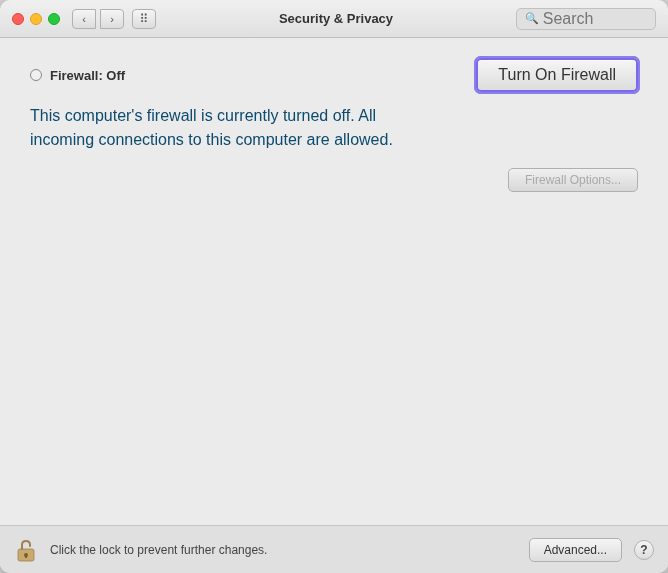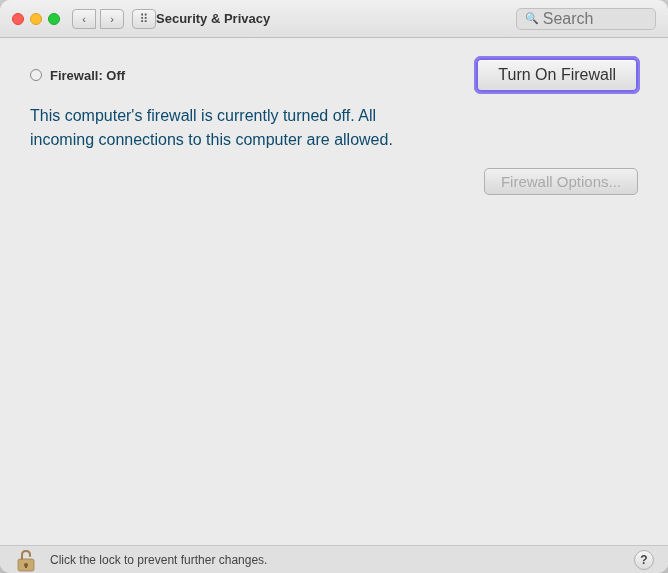--- a/index.html
+++ b/index.html
@@ -91,21 +91,21 @@
       align-items: center;
       justify-content: center;
       cursor: pointer;
       margin-left: 8px;
       color: #555;
       font-size: 12px;
     }
 
     .titlebar-title {
       flex: 1;
-      text-align: left;
+      text-align: center;
       font-size: 13px;
       font-weight: 600;
       color: #333;
     }
 
     .search-bar {
       display: flex;
       align-items: center;
       background: #e0e0e0;
       border: 1px solid #c0c0c0;
@@ -214,35 +214,35 @@
     }
 
     .options-area {
       display: flex;
       justify-content: flex-end;
       margin-top: 16px;
     }
 
     .firewall-options-btn {
       padding: 4px 16px;
-      font-size: 15px;
+      font-size: 12px;
       background: linear-gradient(180deg, #f0f0f0 0%, #d8d8d8 100%);
       border: 1px solid #b0b0b0;
       border-radius: 5px;
       cursor: not-allowed;
       color: #aaa;
     }
 
     .spacer { flex: 1; }
 
     
     .bottom-bar {
       background: #e0e0e0;
       border-top: 1px solid #c5c5c5;
-      height: 28px;
+      height: 48px;
       display: flex;
       align-items: center;
       padding: 0 14px;
       gap: 12px;
       flex-shrink: 0;
     }
 
     .lock-icon-container {
       display: flex;
       align-items: center;
@@ -334,16 +334,17 @@
 
         <rect x="4" y="13" width="16" height="12" rx="2" fill="#c8a96e" stroke="#a08050" stroke-width="0.8"></rect>
 
         <path d="M8 13 L8 9 Q8 5 12 5 Q16 5 16 9 L16 10" fill="none" stroke="#a08050" stroke-width="2" stroke-linecap="round"></path>
 
         <circle cx="12" cy="19" r="2" fill="#7a5c30"></circle>
         <rect x="11" y="19" width="2" height="3" rx="0.5" fill="#7a5c30"></rect>
       </svg>
     </div>
     <span class="lock-text">Click the lock to prevent further changes.</span>
+    <button class="advanced-btn">Advanced...</button>
     <div class="help-btn">?</div>
   </div>
 
 </div>
 
 </body></html>

